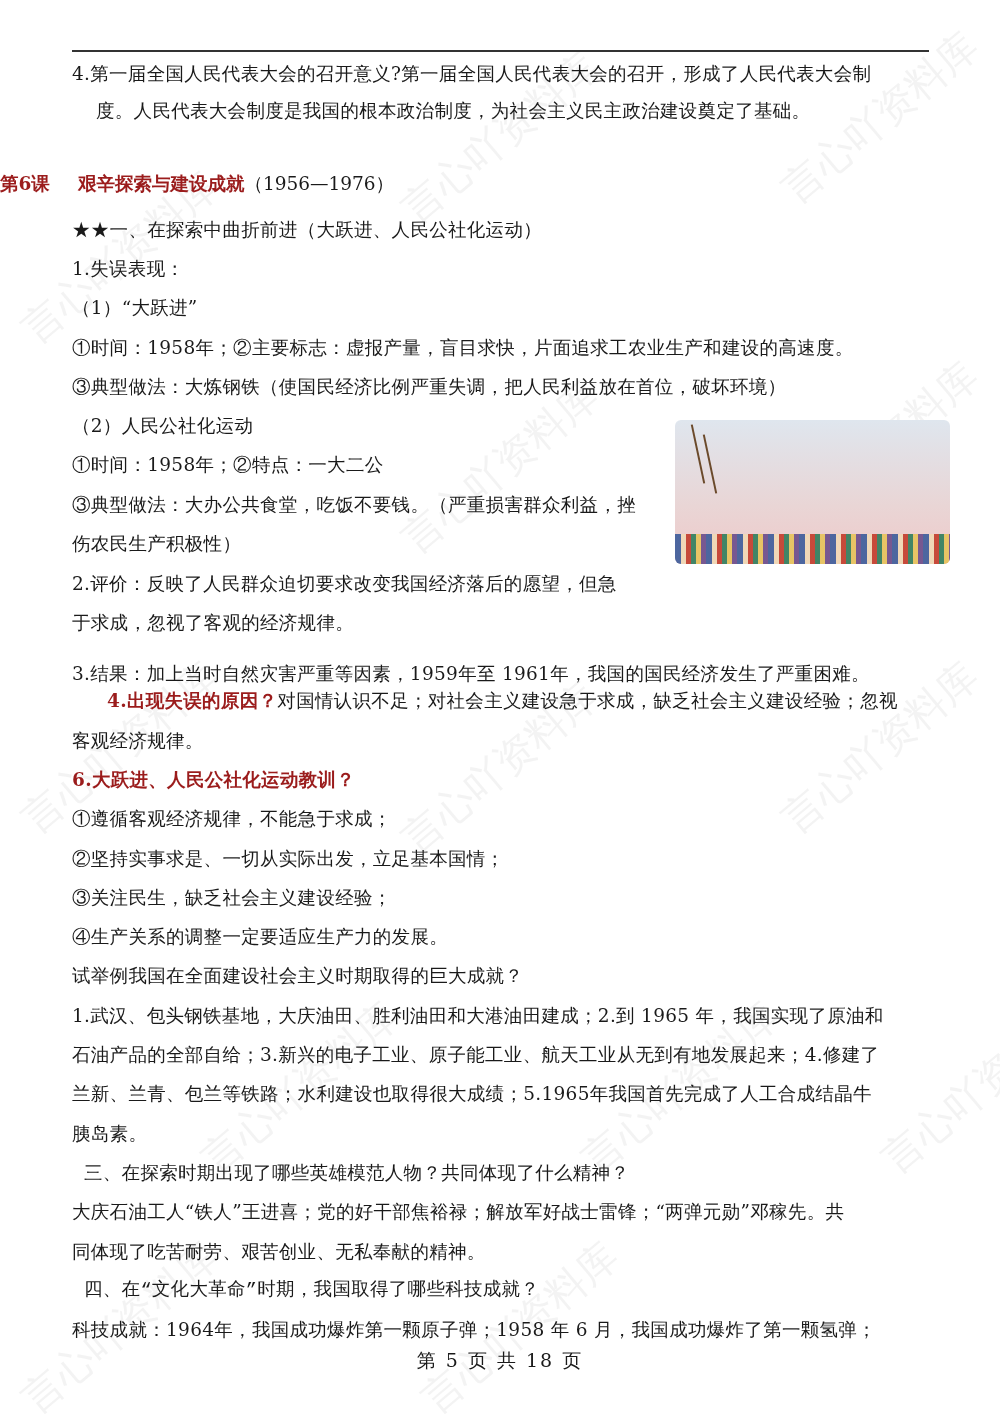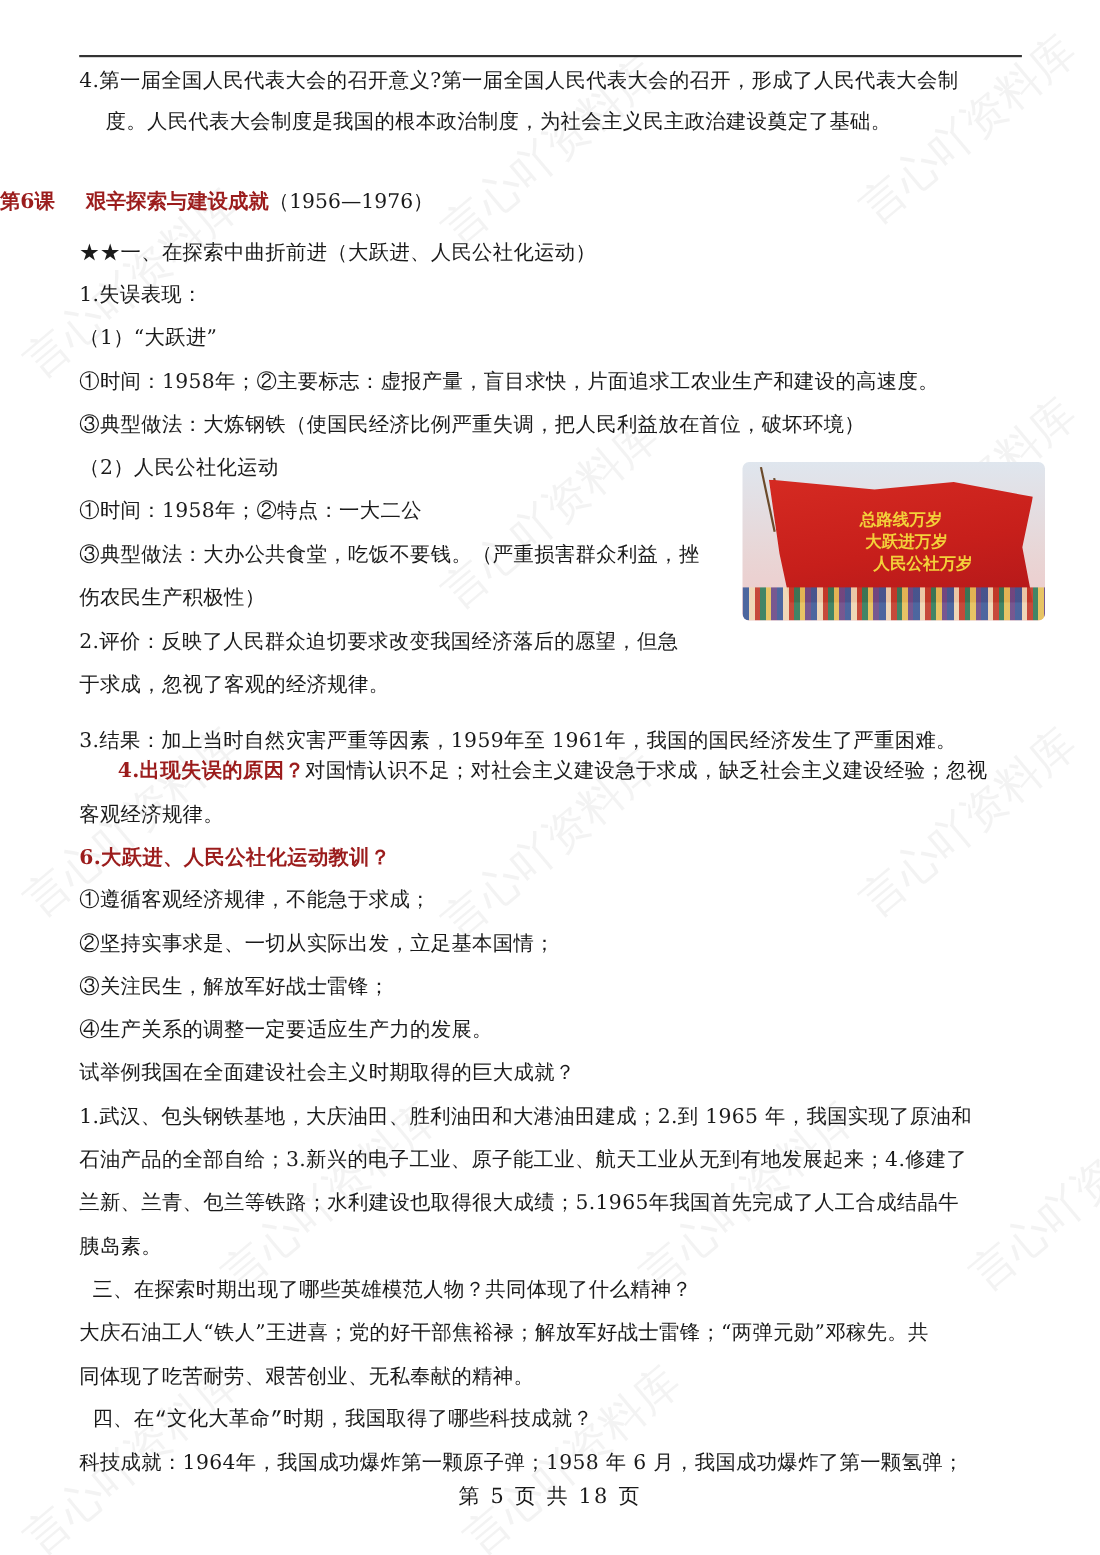--- a/index.html
+++ b/index.html
@@ -65,41 +65,34 @@
   <div class="line" style="top:375px;">③典型做法：大炼钢铁（使国民经济比例严重失调，把人民利益放在首位，破坏环境）</div>
 
   <div class="line" style="top:414px;">（2）人民公社化运动</div>
   <div class="line" style="top:453px;">①时间：1958年；②特点：一大二公</div>
   <div class="line" style="top:493px;">③典型做法：大办公共食堂，吃饭不要钱。（严重损害群众利益，挫</div>
   <div class="line" style="top:532px;">伤农民生产积极性）</div>
 
   <div class="poster">
     <div class="pole" style="left:22px;"></div>
     <div class="pole" style="left:34px;top:14px;"></div>
-    <div class="flag">
-      <div class="flag-text">
-        <div>总路线万岁</div>
-        <div>大跃进万岁</div>
-        <div>人民公社万岁</div>
-      </div>
-    </div>
     <div class="crowd"></div>
   </div>
 
   <div class="line" style="top:572px;">2.评价：反映了人民群众迫切要求改变我国经济落后的愿望，但急</div>
   <div class="line" style="top:611px;">于求成，忽视了客观的经济规律。</div>
   <div class="line" style="top:662px;">3.结果：加上当时自然灾害严重等因素，1959年至 1961年，我国的国民经济发生了严重困难。</div>
 
   <div class="line" style="top:689px;margin-left:35px;"><span class="red">4.出现失误的原因？</span><span>对国情认识不足；对社会主义建设急于求成，缺乏社会主义建设经验；忽视</span></div>
   <div class="line" style="top:729px;">客观经济规律。</div>
 
   <div class="line red" style="top:768px;">6.大跃进、人民公社化运动教训？</div>
   <div class="line" style="top:807px;">①遵循客观经济规律，不能急于求成；</div>
   <div class="line" style="top:847px;">②坚持实事求是、一切从实际出发，立足基本国情；</div>
-  <div class="line" style="top:886px;">③关注民生，解放军好战士雷锋；</div>
+  <div class="line" style="top:886px;">③关注民生，缺乏社会主义建设经验；</div>
   <div class="line" style="top:925px;">④生产关系的调整一定要适应生产力的发展。</div>
 
   <div class="line" style="top:964px;">试举例我国在全面建设社会主义时期取得的巨大成就？</div>
   <div class="line" style="top:1004px;">1.武汉、包头钢铁基地，大庆油田、胜利油田和大港油田建成；2.到 1965 年，我国实现了原油和</div>
   <div class="line" style="top:1043px;">石油产品的全部自给；3.新兴的电子工业、原子能工业、航天工业从无到有地发展起来；4.修建了</div>
   <div class="line" style="top:1082px;">兰新、兰青、包兰等铁路；水利建设也取得很大成绩；5.1965年我国首先完成了人工合成结晶牛</div>
   <div class="line" style="top:1122px;">胰岛素。</div>
 
   <div class="line" style="top:1161px;left:84px;">三、在探索时期出现了哪些英雄模范人物？共同体现了什么精神？</div>
   <div class="line" style="top:1200px;">大庆石油工人“铁人”王进喜；党的好干部焦裕禄；解放军好战士雷锋；“两弹元勋”邓稼先。共</div>

